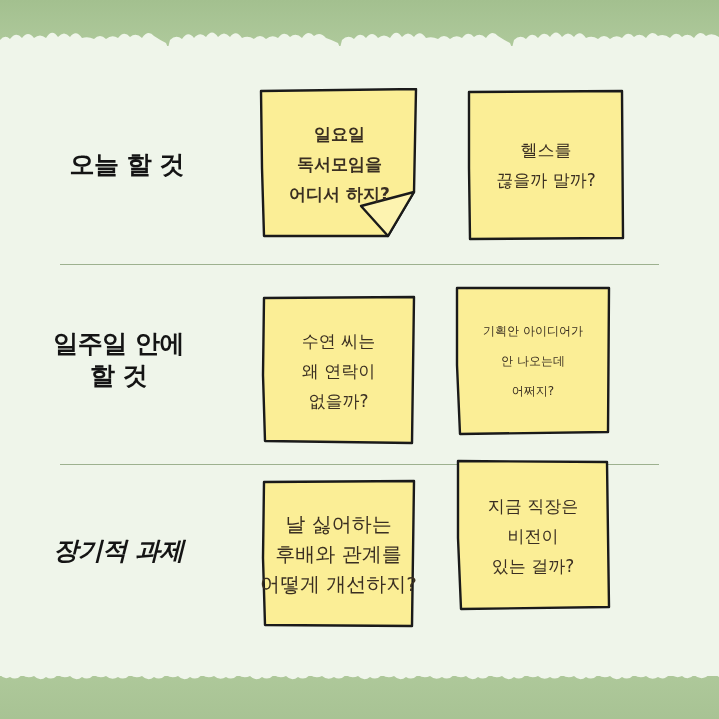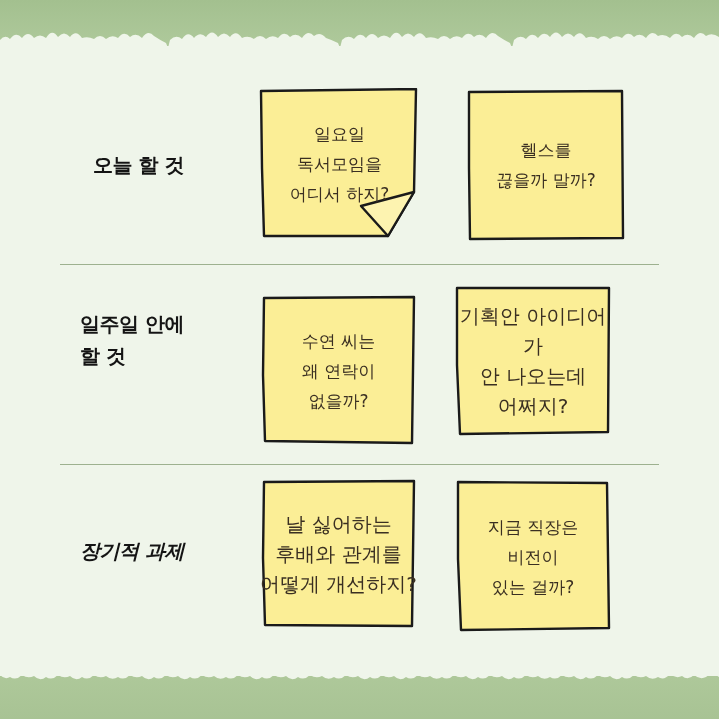--- a/index.html
+++ b/index.html
@@ -6,22 +6,22 @@
     body { width:719px; height:719px; overflow:hidden; position:relative; background:#aac597;
       font-family:"DejaVu Sans", sans-serif; }
     .bg-top { position:absolute; left:0; top:0; width:719px; height:60px;
       background:linear-gradient(180deg,#a3c08f 0%,#b2cc9f 100%); }
     .bg-bottom { position:absolute; left:0; bottom:0; width:719px; height:60px;
       background:linear-gradient(180deg,#b0ca9c 0%,#a8c394 100%); }
     .paper { position:absolute; left:0; top:46px; width:719px; height:630px; background:#eff5ea; }
     .edge { position:absolute; left:0; width:719px; }
     .edge-top { top:28px; height:22px; }
     .edge-bottom { top:669px; height:14px; }
-    .row-label { position:absolute; right:535px; text-align:left; font-weight:bold;
-      font-size:20px; color:#141414; line-height:32px; white-space:pre-line; letter-spacing:-0.5px; }
+    .row-label { position:absolute; right:535px; text-align:center; font-weight:bold;
+      font-size:25px; color:#141414; line-height:32px; white-space:pre-line; letter-spacing:-0.5px; }
     .divider { position:absolute; left:60px; width:599px; height:1px; background:#9db18f; }
     .note { position:absolute; }
     .note svg { position:absolute; left:0; top:0; }
     .note-text { position:absolute; left:0; top:0; width:100%; height:100%; display:flex;
       align-items:center; justify-content:center; text-align:center; white-space:pre-line;
       font-size:17px; line-height:30px; color:#3a2f22; font-family:"DejaVu Sans", sans-serif; }
   </style>
 </head>
 <body>
 
@@ -30,33 +30,33 @@
 <div class="paper"></div>
 
 <svg class="edge edge-top" viewBox="0 0 719 22" preserveAspectRatio="none">
   <path fill="#eff5ea" d="M0 22 L0 12 Q5 6 10 11 Q16 3 22 10 Q28 2 34 10 Q40 5 46 10 Q52 0 58 9 Q64 2 70 9 Q76 1 82 10 Q88 8 94 11 Q100 5 106 11 Q112 6 118 10 Q124 2 130 9 Q136 4 142 10 Q148 1 154 8 Q160 12 166 15 L168 20 L170 12 Q176 6 182 11 Q188 2 194 10 Q200 3 206 9 Q212 0 218 9 Q224 2 230 9 Q236 1 242 10 Q248 7 254 11 Q260 5 266 11 Q272 6 278 10 Q284 2 290 9 Q296 4 302 10 Q308 1 314 8 Q320 3 326 10 Q332 12 338 15 L340 20 L342 12 Q348 6 354 11 Q360 3 366 10 Q372 2 378 10 Q384 5 390 10 Q396 0 402 9 Q408 2 414 9 Q420 1 426 10 Q432 8 438 11 Q444 5 450 11 Q456 6 462 10 Q468 2 474 9 Q480 4 486 10 Q492 1 498 8 Q504 12 510 15 L512 20 L514 12 Q520 6 526 11 Q532 3 538 10 Q544 2 550 9 Q556 0 562 9 Q568 2 574 9 Q580 1 586 10 Q592 7 598 11 Q604 5 610 11 Q616 6 622 10 Q628 2 634 9 Q640 4 646 10 Q652 1 658 8 Q664 5 670 10 Q676 2 682 9 Q688 4 694 10 Q700 1 706 8 Q712 4 719 9 L719 22 Z"></path>
 </svg>
 <svg class="edge edge-bottom" viewBox="0 0 719 14" preserveAspectRatio="none">
   <path fill="#eff5ea" d="M0 0 L719 0 L719 8 Q712 2 706 8 Q700 11 694 6 Q688 12 682 7 Q676 10 670 5 Q664 12 658 8 Q652 12 646 7 Q640 10 634 6 Q628 12 622 8 Q616 13 610 7 Q604 10 598 6 Q592 12 586 8 Q580 13 574 7 Q568 10 562 6 Q556 12 550 8 Q544 12 538 7 Q532 10 526 6 Q520 12 514 8 Q508 13 502 7 Q496 10 490 6 Q484 12 478 8 Q472 13 466 7 Q460 10 454 6 Q448 12 442 8 Q436 12 430 7 Q424 10 418 6 Q412 12 406 8 Q400 13 394 7 Q388 10 382 6 Q376 12 370 8 Q364 13 358 7 Q352 10 346 6 Q340 12 334 8 Q328 12 322 7 Q316 10 310 6 Q304 12 298 8 Q292 13 286 7 Q280 10 274 6 Q268 12 262 8 Q256 13 250 7 Q244 10 238 6 Q232 12 226 8 Q220 12 214 7 Q208 10 202 6 Q196 12 190 8 Q184 13 178 7 Q172 10 166 6 Q160 12 154 8 Q148 13 142 7 Q136 10 130 6 Q124 12 118 8 Q112 12 106 7 Q100 10 94 6 Q88 12 82 8 Q76 13 70 7 Q64 10 58 6 Q52 12 46 8 Q40 13 34 7 Q28 10 22 6 Q16 12 10 8 Q5 11 0 6 Z"></path>
 </svg>
 
 <div class="row-label" style="top:149px;">오늘 할 것</div>
-<div class="row-label" style="top:308px;margin-left:19px;">일주일 안에
+<div class="row-label" style="top:328px;margin-left:19px;">일주일 안에
 할 것</div>
 <div class="row-label" style="top:535px;font-style:italic;">장기적 과제</div>
 
 <div class="divider" style="top:264px;"></div>
 <div class="divider" style="top:464px;"></div>
 
 <div class="note" style="left:258px;top:88px;width:163px;height:152px;">
   <svg width="163" height="152" viewBox="0 0 163 152">
     <path d="M3 3 L158 1 L156 104 L130 148 L6 148 L4 80 Z" fill="#fbee96" stroke="#1a1a1a" stroke-width="2.4" stroke-linejoin="round"></path>
     <path d="M103 118 L156 104 L130 148 Z" fill="#fdf3b0" stroke="#1a1a1a" stroke-width="2.4" stroke-linejoin="round"></path>
   </svg>
-  <div class="note-text" style="padding-bottom:6px;">일요일
+  <div class="note-text" style="padding-bottom:6px;font-weight:bold;">일요일
 독서모임을
 어디서 하지?</div>
 </div>
 <div class="note" style="left:466px;top:88px;width:160px;height:154px;">
   <svg width="160" height="154" viewBox="0 0 160 154">
     <path d="M3 4 L156 3 L157 150 L4 151 L3 80 Z" fill="#fbee96" stroke="#1a1a1a" stroke-width="2.4" stroke-linejoin="round"></path>
   </svg>
   <div class="note-text">헬스를
 끊을까 말까?</div>
 </div>
@@ -66,33 +66,33 @@
     <path d="M4 3 L154 2 L152 148 L5 146 L3 80 Z" fill="#fbee96" stroke="#1a1a1a" stroke-width="2.4" stroke-linejoin="round"></path>
   </svg>
   <div class="note-text">수연 씨는
 왜 연락이
 없을까?</div>
 </div>
 <div class="note" style="left:454px;top:285px;width:158px;height:152px;">
   <svg width="158" height="152" viewBox="0 0 158 152">
     <path d="M3 3 L155 3 L154 147 L6 149 L3 80 Z" fill="#fbee96" stroke="#1a1a1a" stroke-width="2.4" stroke-linejoin="round"></path>
   </svg>
-  <div class="note-text" style="font-size:20px;">기획안 아이디어가
+  <div class="note-text" style="font-size:12px;">기획안 아이디어가
 안 나오는데
 어쩌지?</div>
 </div>
 
 <div class="note" style="left:260px;top:478px;width:157px;height:152px;">
   <svg width="157" height="152" viewBox="0 0 157 152">
     <path d="M4 4 L154 3 L152 148 L5 147 L3 80 Z" fill="#fbee96" stroke="#1a1a1a" stroke-width="2.4" stroke-linejoin="round"></path>
   </svg>
   <div class="note-text" style="font-size:20px;">날 싫어하는
 후배와 관계를
 어떻게 개선하지?</div>
 </div>
-<div class="note" style="left:455px;top:479px;width:156px;height:155px;">
+<div class="note" style="left:455px;top:458px;width:156px;height:155px;">
   <svg width="156" height="155" viewBox="0 0 156 155">
     <path d="M3 3 L152 4 L154 149 L6 151 L3 80 Z" fill="#fbee96" stroke="#1a1a1a" stroke-width="2.4" stroke-linejoin="round"></path>
   </svg>
   <div class="note-text">지금 직장은
 비전이
 있는 걸까?</div>
 </div>
 
 </body></html>

